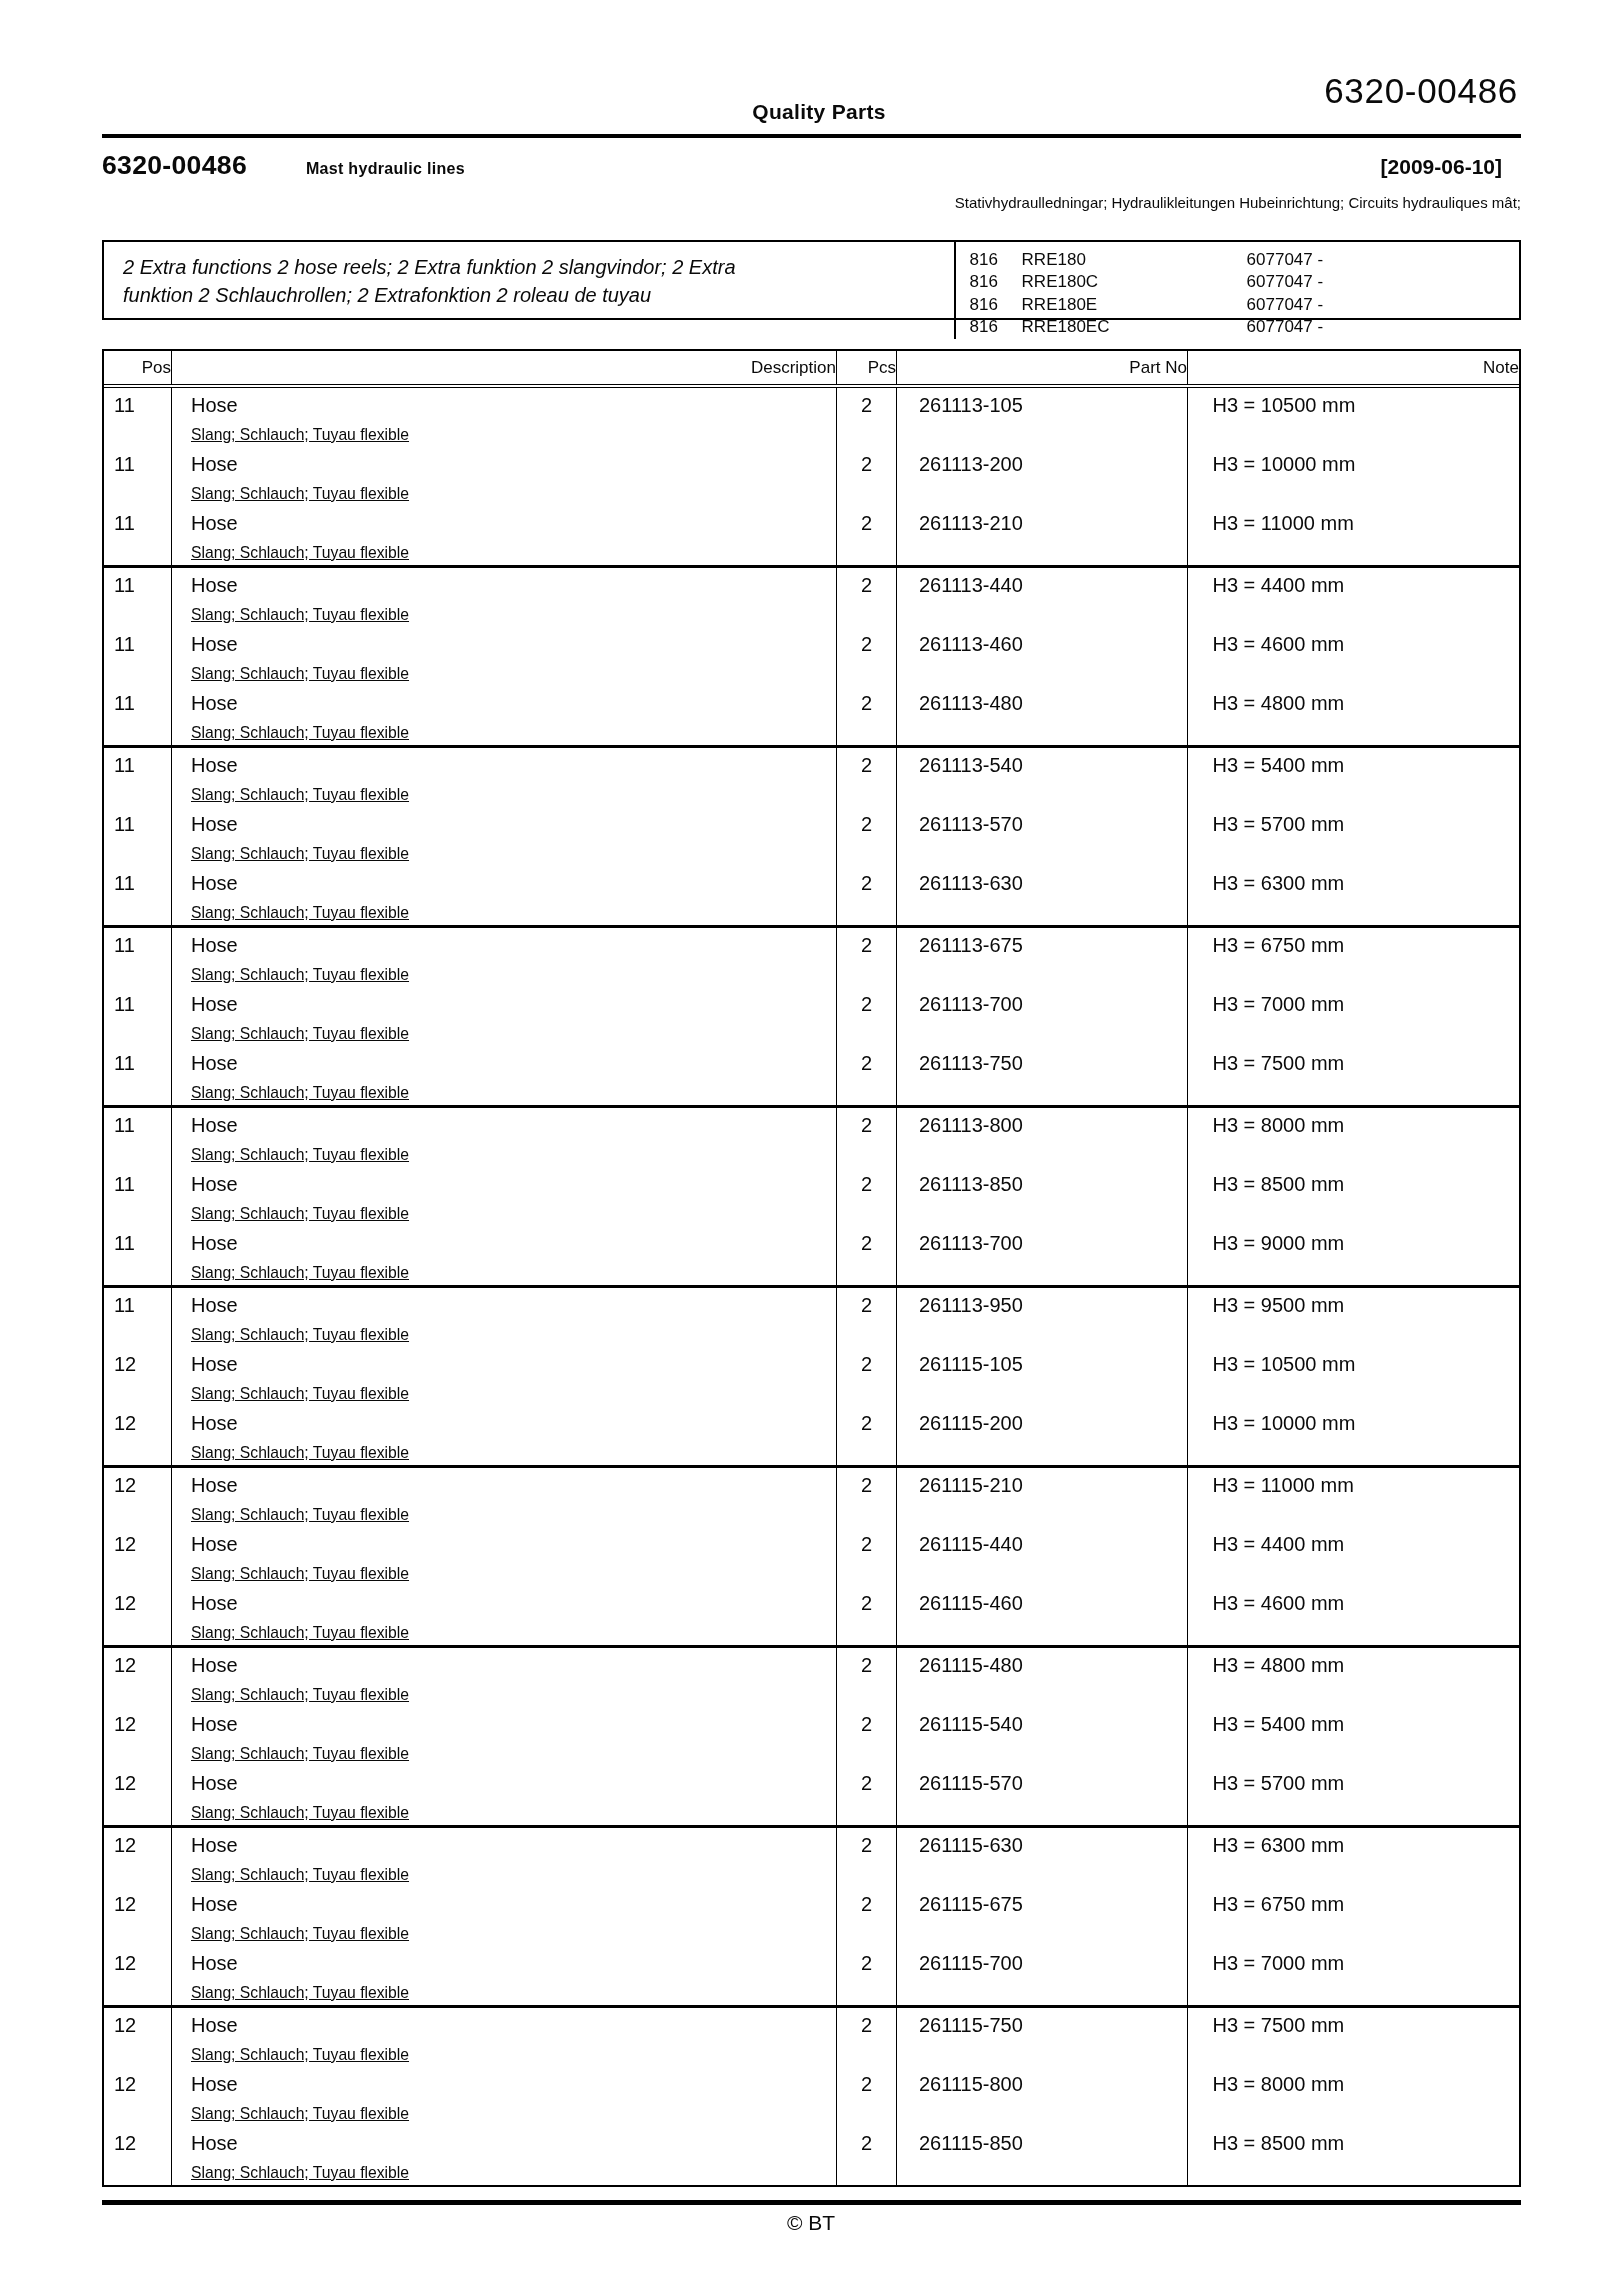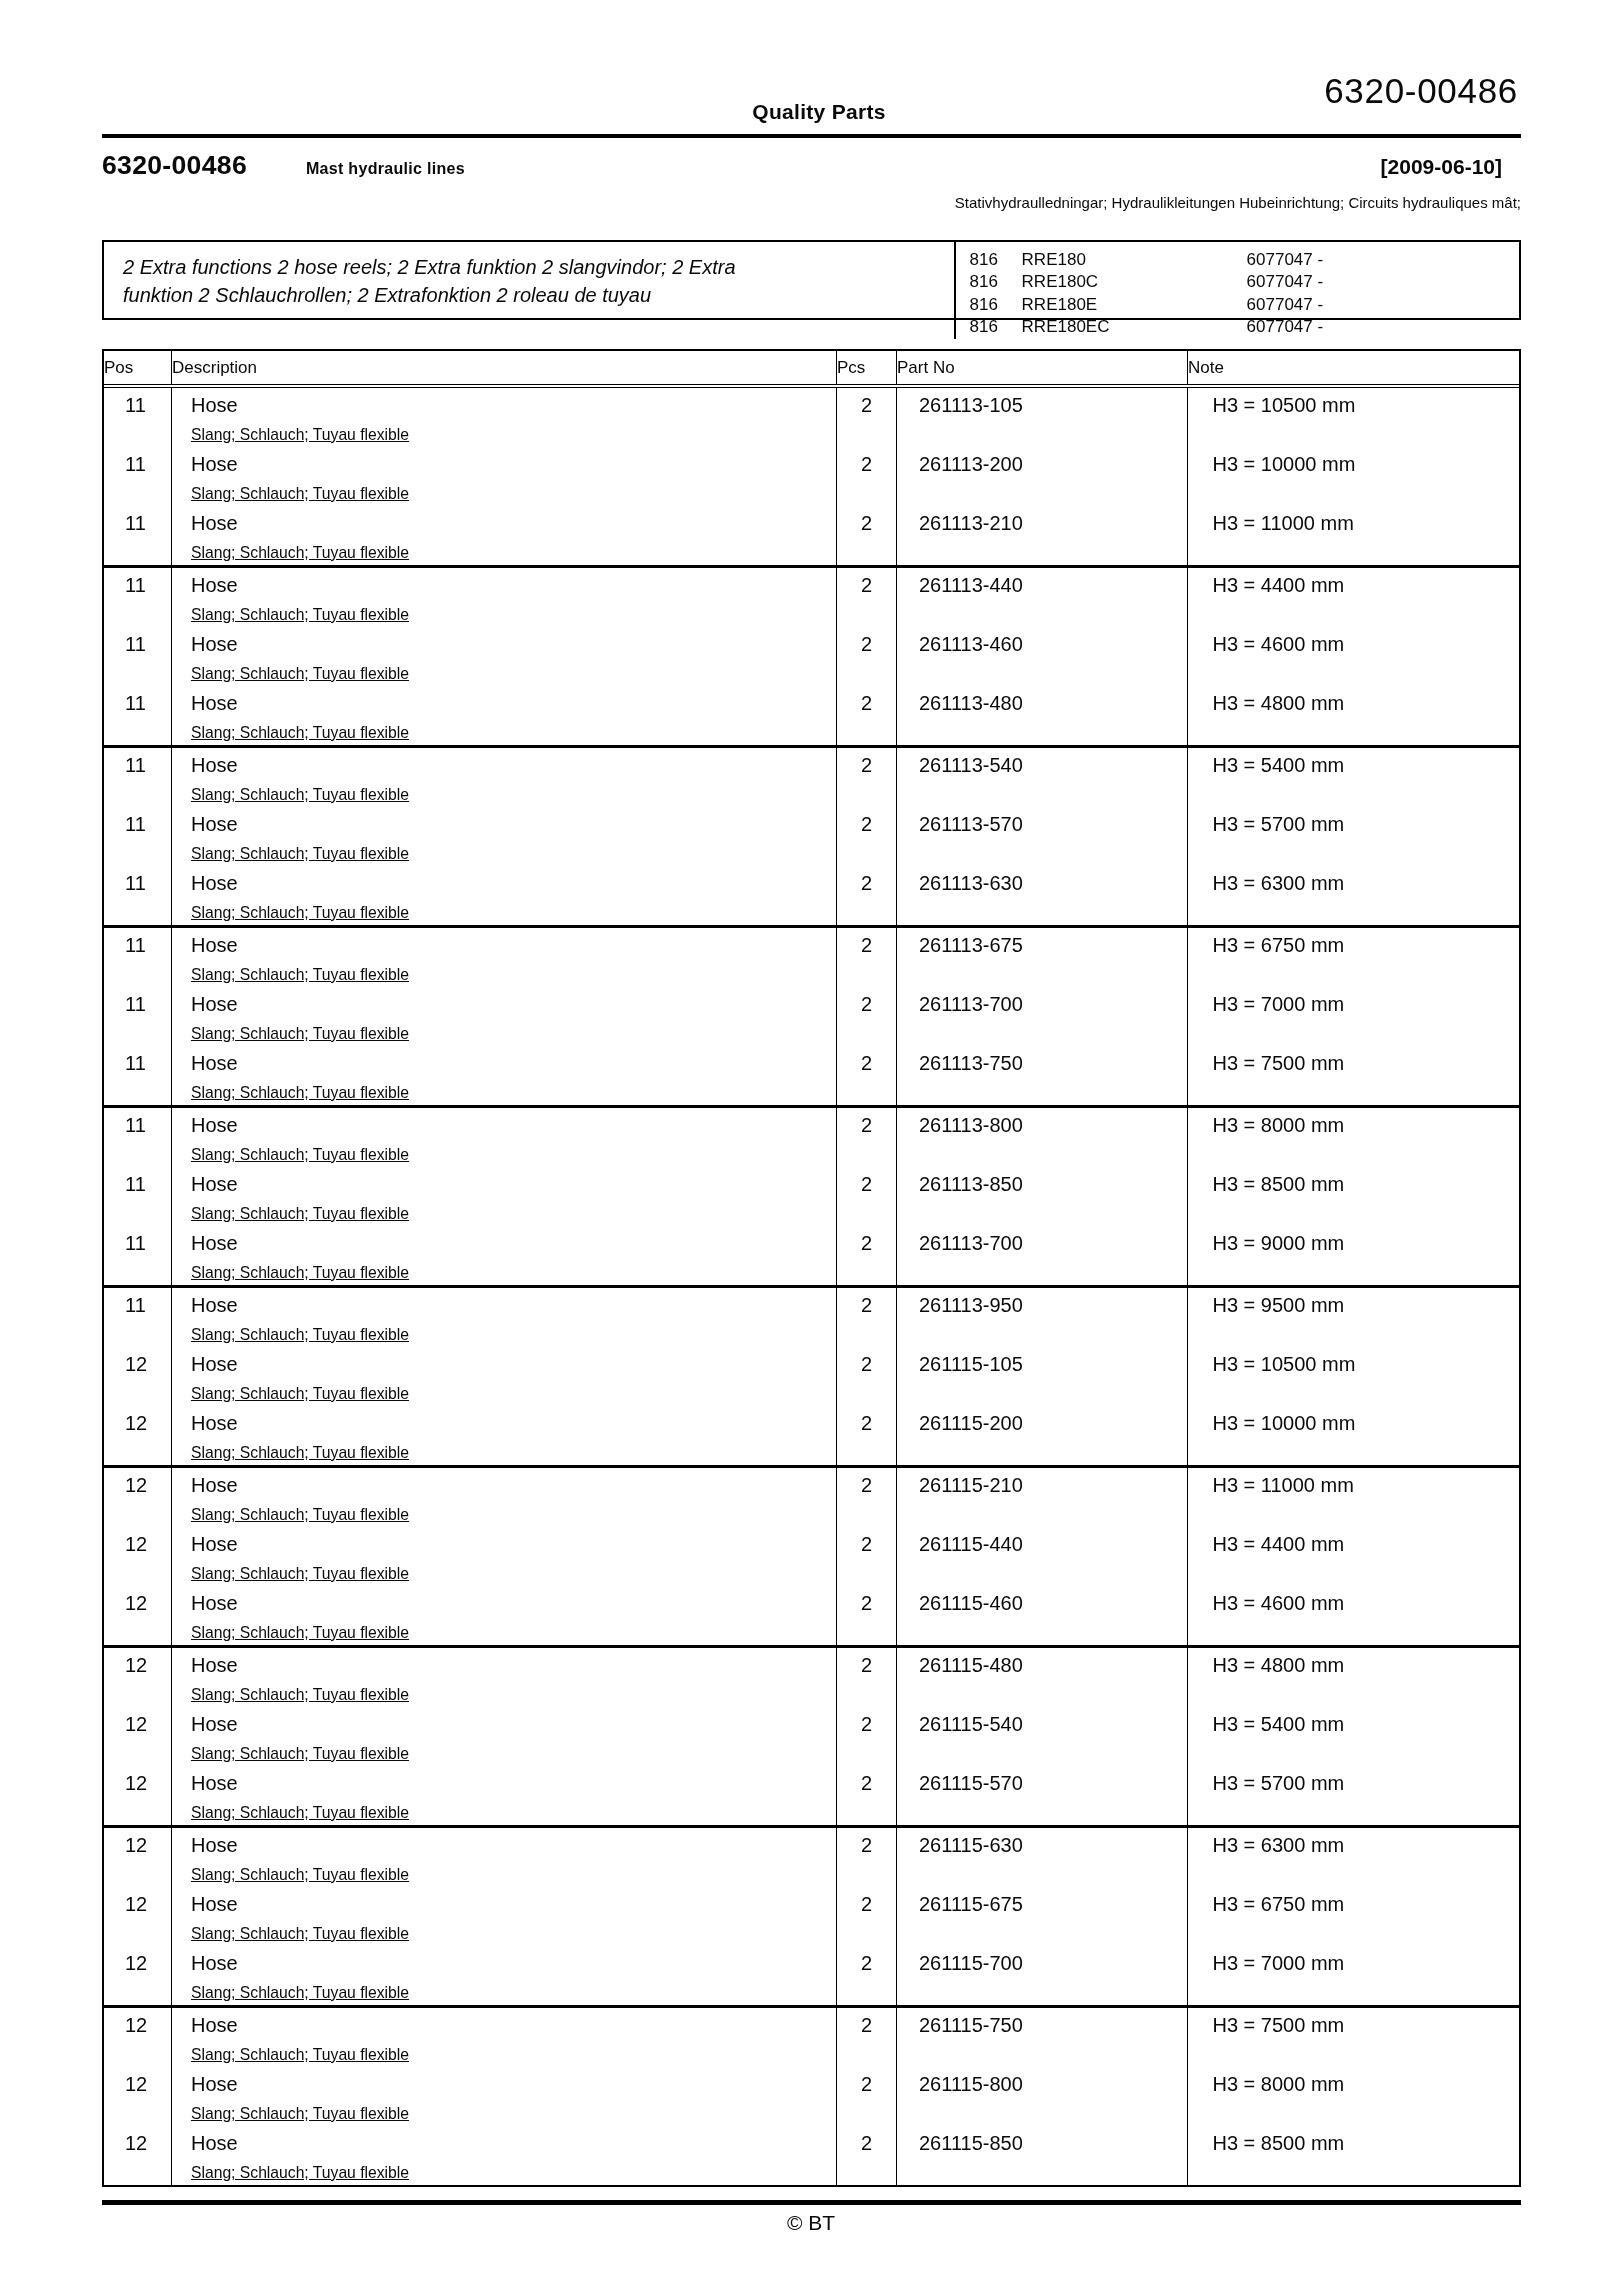--- a/index.html
+++ b/index.html
@@ -37,31 +37,31 @@
   
   .parts-table{
     position:absolute;top:349px;left:102px;width:1419px;
     border:2px solid #000;box-sizing:border-box;
   }
   .pt-head{
     display:grid;grid-template-columns:68px 665px 60px 291px 331px;
     border-bottom:4.8px double #000;height:33px;
   }
   .pt-head .hcell{
-    border-right:1.4px solid #000;font-size:17px;text-align:left;line-height:33px;
+    border-right:1.4px solid #000;font-size:17px;text-align:right;line-height:33px;
     box-sizing:border-box;overflow:hidden;
   }
   .pt-head .hcell:last-child{border-right:none;}
   .pt-row{
     display:grid;grid-template-columns:68px 665px 60px 291px 331px;height:59px;
   }
   .pt-row.group-start{border-top:3.4px solid #000;}
   .cell{border-right:1.4px solid #000;box-sizing:border-box;padding-top:6.1px;font-size:20px;overflow:hidden;}
   .cell:last-child{border-right:none;}
-  .cell-pos{padding-left:21px;}
+  .cell-pos{padding-left:10px;}
   .cell-desc{padding-left:19px;}
   .desc-sub{font-size:15.7px;margin-top:8.9px;text-decoration:underline;}
   .cell-pcs{text-align:center;padding-left:0;}
   .cell-partno{padding-left:22px;}
   .cell-note{padding-left:24.5px;}
   
   .footer-rule{position:absolute;top:2200px;left:102px;width:1419px;height:4.8px;background:#000;}
   .footer-text{position:absolute;top:2211px;left:0;width:100%;text-align:center;font-size:21px;}
 </style>
 </head>

